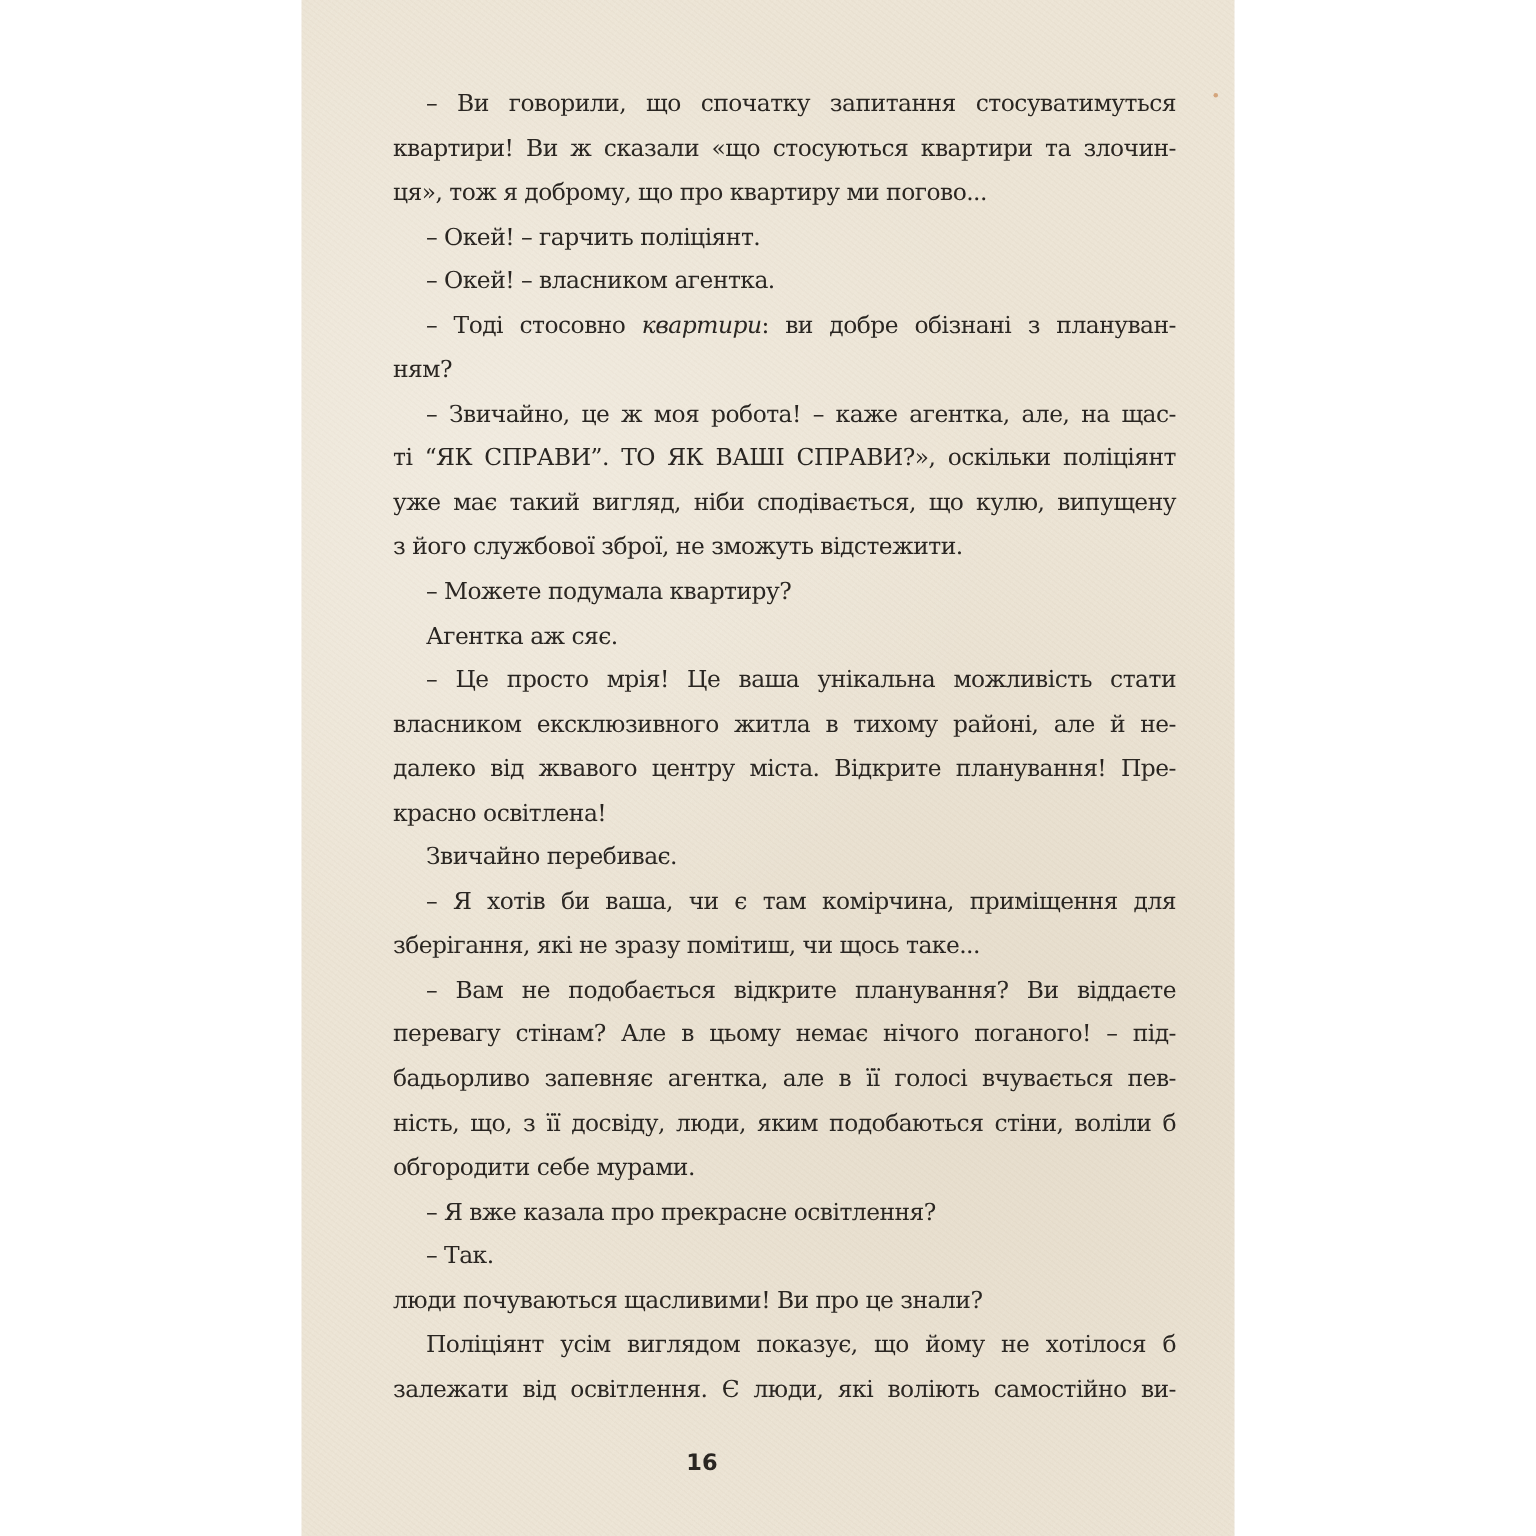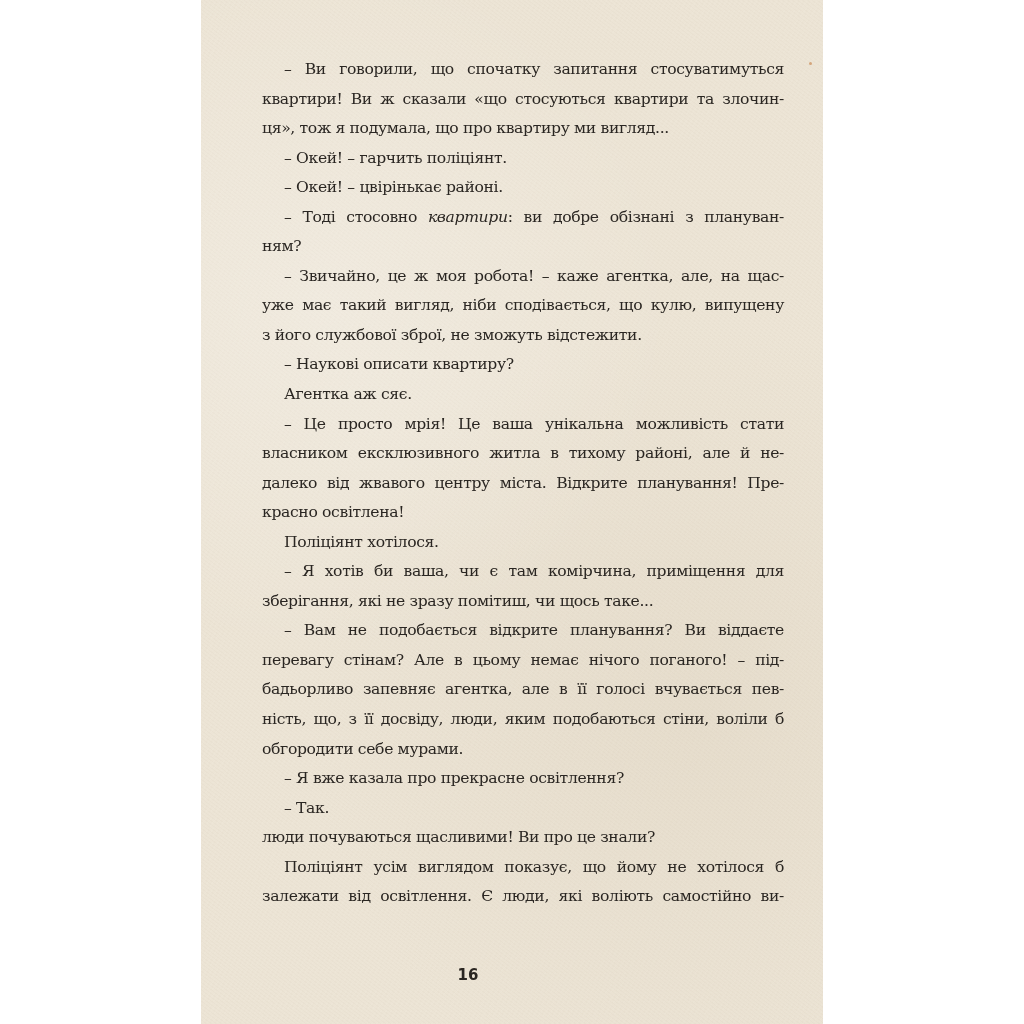--- a/index.html
+++ b/index.html
@@ -72,35 +72,36 @@
   </style>
 </head>
 <body>
 
 <div class="page">
   <div class="speck" style="left:608px; top:62px;"></div>
 
   <div class="text-block" id="text-block">
       <div class="line indent">– Ви говорили, що спочатку запитання стосуватимуться</div>
       <div class="line">квартири! Ви ж сказали «що стосуються квартири та злочин-</div>
-      <div class="line last">ця», тож я подумала, що про квартиру ми вигляд...</div>
+      <div class="line last">ця», тож я доброму, що про квартиру ми погово...</div>
       <div class="line indent last">– Окей! – гарчить поліціянт.</div>
-      <div class="line indent last">– Окей! – цвірінькає районі.</div>
+      <div class="line indent last">– Окей! – власником агентка.</div>
       <div class="line indent"><span>– Тоді стосовно </span><span class="it">квартири</span><span>: ви добре обізнані з плануван-</span></div>
       <div class="line last">ням?</div>
       <div class="line indent">– Звичайно, це ж моя робота! – каже агентка, але, на щас-</div>
+      <div class="line">ті “ЯК СПРАВИ”. ТО ЯК ВАШІ СПРАВИ?», оскільки поліціянт</div>
       <div class="line">уже має такий вигляд, ніби сподівається, що кулю, випущену</div>
       <div class="line last">з його службової зброї, не зможуть відстежити.</div>
-      <div class="line indent last">– Наукові описати квартиру?</div>
+      <div class="line indent last">– Можете подумала квартиру?</div>
       <div class="line indent last">Агентка аж сяє.</div>
       <div class="line indent">– Це просто мрія! Це ваша унікальна можливість стати</div>
       <div class="line">власником ексклюзивного житла в тихому районі, але й не-</div>
       <div class="line">далеко від жвавого центру міста. Відкрите планування! Пре-</div>
       <div class="line last">красно освітлена!</div>
-      <div class="line indent last">Поліціянт хотілося.</div>
+      <div class="line indent last">Звичайно перебиває.</div>
       <div class="line indent">– Я хотів би ваша, чи є там комірчина, приміщення для</div>
       <div class="line last">зберігання, які не зразу помітиш, чи щось таке...</div>
       <div class="line indent">– Вам не подобається відкрите планування? Ви віддаєте</div>
       <div class="line">перевагу стінам? Але в цьому немає нічого поганого! – під-</div>
       <div class="line">бадьорливо запевняє агентка, але в її голосі вчувається пев-</div>
       <div class="line">ність, що, з її досвіду, люди, яким подобаються стіни, воліли б</div>
       <div class="line last">обгородити себе мурами.</div>
       <div class="line indent last">– Я вже казала про прекрасне освітлення?</div>
       <div class="line indent last">– Так.</div>
       <div class="line last">люди почуваються щасливими! Ви про це знали?</div>

